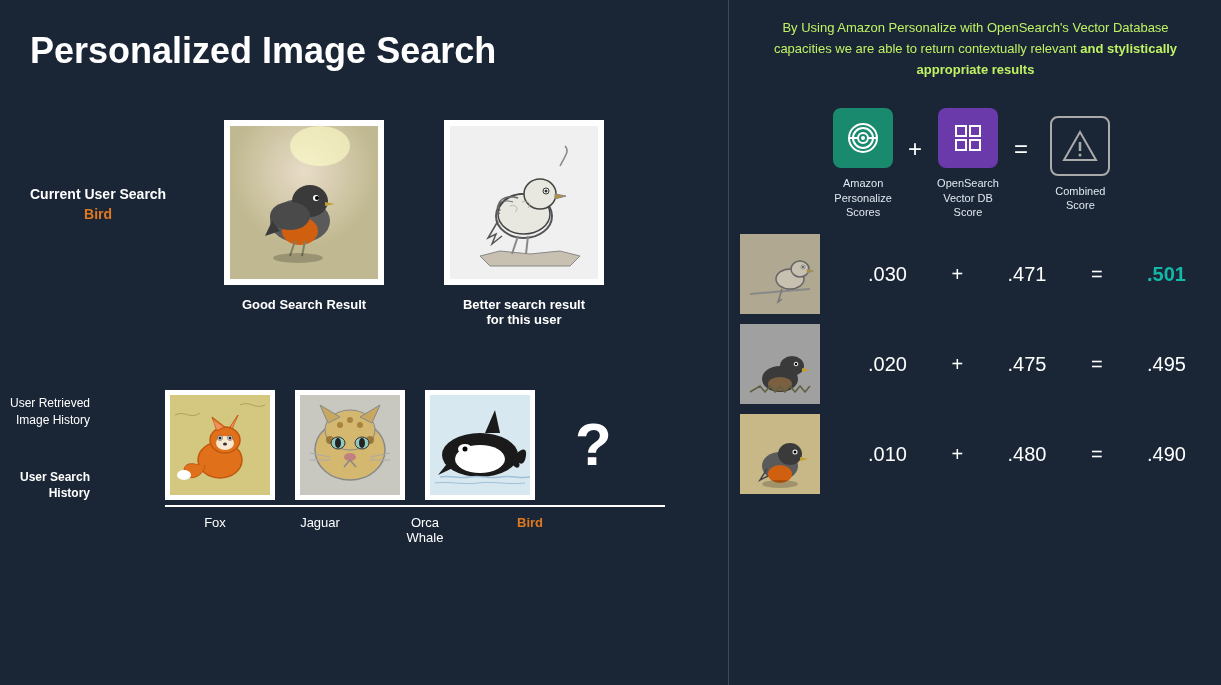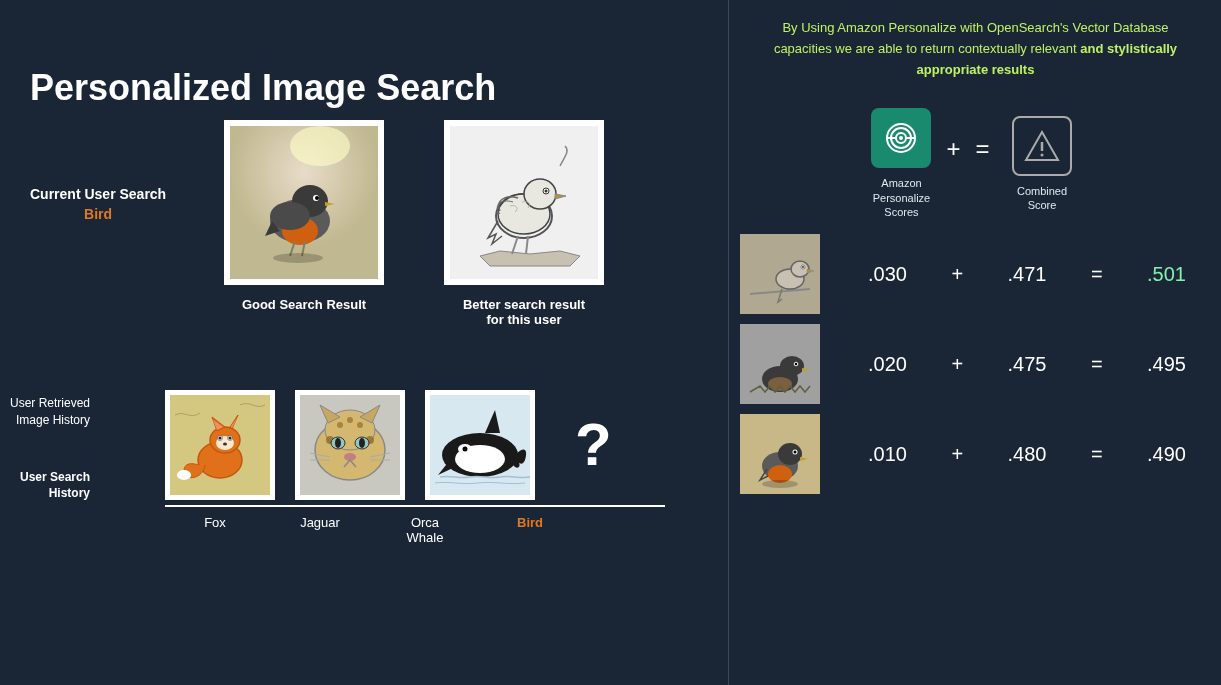--- a/index.html
+++ b/index.html
@@ -22,21 +22,20 @@
       height: 685px;
     }
 
     .main-title {
       position: absolute;
       top: 30px;
       left: 30px;
       font-size: 36px;
       font-weight: bold;
       color: #ffffff;
-      margin-top: 37px;
     }
 
     .current-search-label {
       position: absolute;
       top: 185px;
       left: 30px;
       font-size: 14px;
       font-weight: bold;
       text-align: center;
       line-height: 1.4;
@@ -267,22 +266,22 @@
     }
 
     .score-num {
       font-size: 20px;
       color: #ffffff;
       min-width: 50px;
       text-align: center;
     }
 
     .score-num-highlight {
-      color: #86efac;
-      font-weight: normal;
+      color: #14b8a6;
+      font-weight: bold;
     }
 
     .score-op {
       font-size: 20px;
       color: #ffffff;
     }
 
     
     .bird-realistic {
       background: linear-gradient(135deg, #d0c8b0 0%, #e8e0c8 50%, #f0e8d0 100%);
@@ -548,20 +547,32 @@
           <line x1="4" y1="18" x2="14" y2="18" stroke="#fff" stroke-width="2"></line>
           <line x1="22" y1="18" x2="32" y2="18" stroke="#fff" stroke-width="2"></line>
           <circle cx="18" cy="18" r="2" fill="#fff"></circle>
         </svg>
       </div>
       <div class="icon-label">Amazon<br>Personalize<br>Scores</div>
     </div>
 
     <div class="operator-text">+</div>
 
+    <div class="score-icon-group">
+      <div class="icon-box icon-box-purple">
+        <svg width="36" height="36" viewBox="0 0 36 36" xmlns="http://www.w3.org/2000/svg">
+
+          <rect x="6" y="6" width="10" height="10" fill="none" stroke="#fff" stroke-width="2"></rect>
+          <rect x="20" y="6" width="10" height="10" fill="none" stroke="#fff" stroke-width="2"></rect>
+          <rect x="6" y="20" width="10" height="10" fill="none" stroke="#fff" stroke-width="2"></rect>
+          <rect x="20" y="20" width="10" height="10" fill="none" stroke="#fff" stroke-width="2"></rect>
+        </svg>
+      </div>
+      <div class="icon-label">OpenSearch<br>Vector DB<br>Score</div>
+    </div>
 
     <div class="operator-text">=</div>
 
     <div class="score-icon-group">
       <div class="icon-box icon-box-outline">
         <svg width="36" height="36" viewBox="0 0 36 36" xmlns="http://www.w3.org/2000/svg">
 
           <polygon points="18,4 34,32 2,32" fill="none" stroke="#aaa" stroke-width="2"></polygon>
           <line x1="18" y1="14" x2="18" y2="23" stroke="#aaa" stroke-width="2.5"></line>
           <circle cx="18" cy="27" r="1.5" fill="#aaa"></circle>

